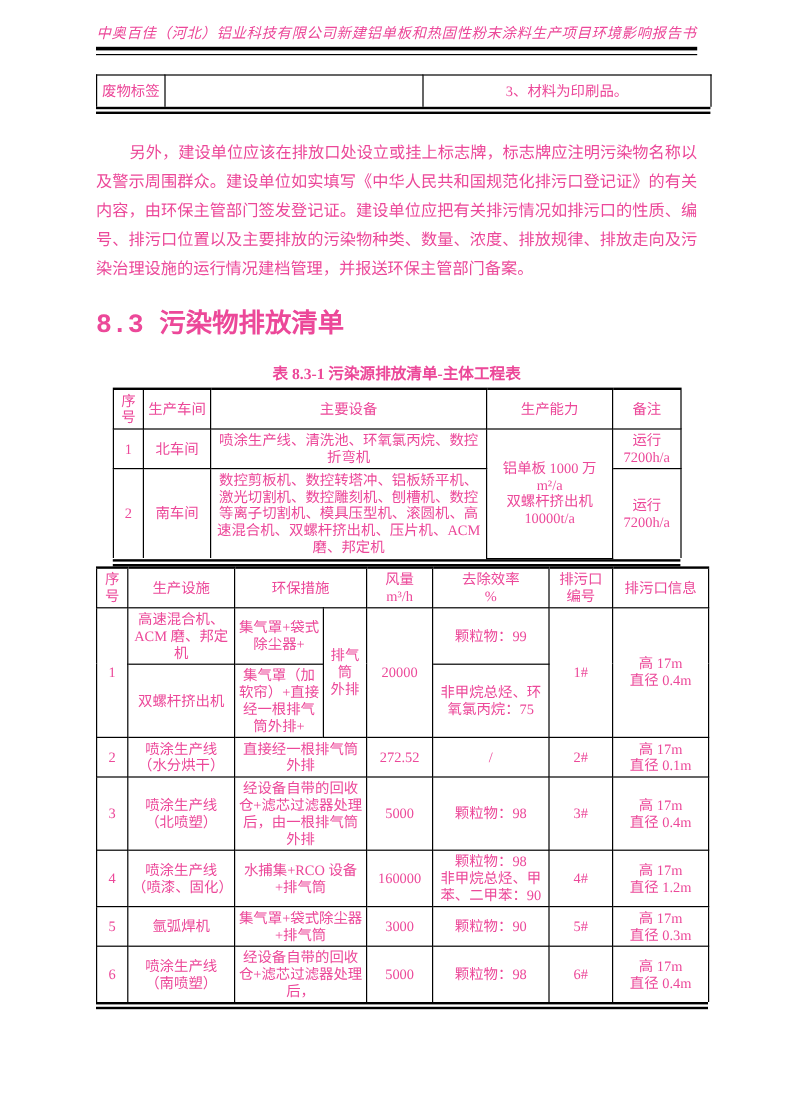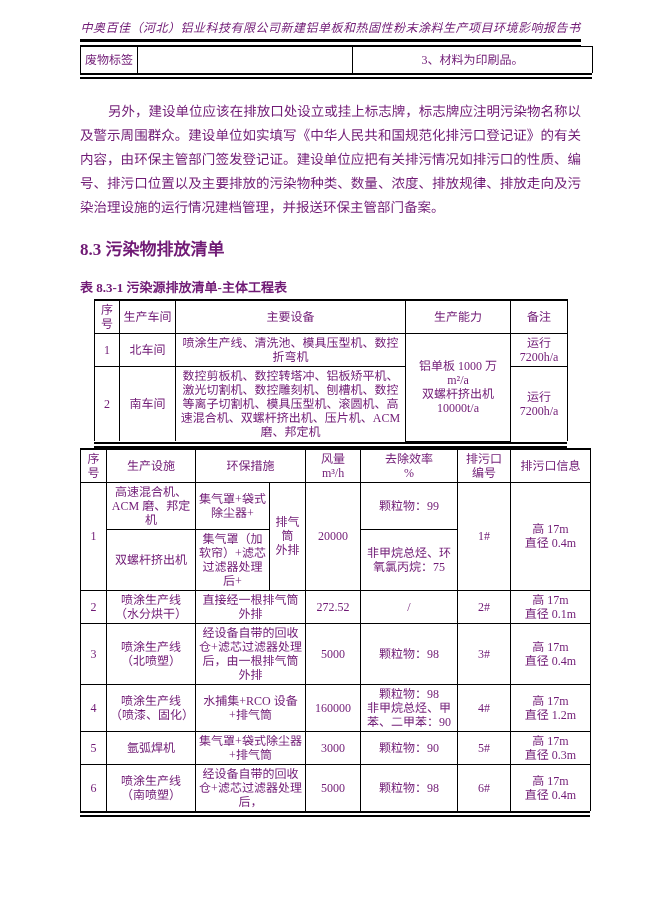--- a/index.html
+++ b/index.html
@@ -2,40 +2,40 @@
 <html lang="zh-CN"><head>
 <meta charset="utf-8">
 <style>
   html, body { margin: 0; padding: 0; background: #ffffff; }
   .page {
     position: relative;
     width: 656px;
     height: 921px;
     box-sizing: border-box;
     background: #ffffff;
-    color: #701a75;
+    color: #ec4899;
     font-family: "Liberation Serif", "DejaVu Serif", serif;
     padding: 18px 75px 0 80px;
     overflow: hidden;
     border-radius: 22px;
   }
   .running-header {
     font-size: 12px;
     font-style: italic;
     text-align: center;
     letter-spacing: 0.5px;
     white-space: nowrap;
   }
   .header-rule {
     height: 3px;
     border-top: 3px solid #000;
     border-bottom: 1px solid #000;
     margin-top: 3px;
   }
-  .frag-wrap { width: 512px; }
+  .frag-wrap { margin-top: 16px; width: 512px; }
   table.doc-table {
     border-collapse: collapse;
     table-layout: fixed;
     width: 100%;
     font-size: 12px;
     line-height: 14px;
   }
   table.doc-table td, table.doc-table th {
     border: 1px solid #000;
     font-weight: normal;
@@ -52,28 +52,29 @@
     border-bottom: 2px solid #000;
   }
   .body-para {
     font-size: 13.5px;
     line-height: 24px;
     text-align: justify;
     text-indent: 28px;
     margin: 21px 0 0 0;
   }
   .section-heading {
-    font-size: 17px;
+    font-size: 22px;
     font-weight: bold;
     margin: 15px 0 7px 0;
-    font-family: Liberation Serif, serif;
+    font-family: Liberation Mono, monospace;
   }
   .table-caption {
     font-size: 13px;
     font-weight: bold;
+    text-align: center;
     margin: 17px 0 3px 0;
   }
   .t1-wrap { width: 473px; margin: 0 auto; }
   .t2-wrap { width: 510px; margin: 0 auto; }
   table.doc-table tr.top-border th { border-top: 2px solid #000; }
   table.doc-table tr.last td { border-bottom: none; }
   .t1 tr.hdr { height: 28px; }
   .t1 tr.r1 { height: 28px; }
   .t2 tr.hdr { height: 28px; margin-top: 44px; }
   .t2 tr.r1a { height: 30px; }
@@ -130,21 +131,21 @@
         <th>序
 号</th>
         <th>生产车间</th>
         <th>主要设备</th>
         <th>生产能力</th>
         <th>备注</th>
       </tr>
       <tr class="r1">
         <td>1</td>
         <td>北车间</td>
-        <td>喷涂生产线、清洗池、模具压型机、数控折弯机</td>
+        <td>喷涂生产线、清洗池、环氧氯丙烷、数控折弯机</td>
         <td rowspan="2">铝单板 1000 万 m²/a
 双螺杆挤出机
 10000t/a</td>
         <td>运行
 7200h/a</td>
       </tr>
       <tr class="last">
         <td>2</td>
         <td>南车间</td>
         <td>数控剪板机、数控转塔冲、铝板矫平机、激光切割机、数控雕刻机、刨槽机、数控等离子切割机、模具压型机、滚圆机、高速混合机、双螺杆挤出机、压片机、ACM 磨、邦定机</td>
@@ -188,21 +189,21 @@
         <td rowspan="2">排气筒
 外排</td>
         <td rowspan="2">20000</td>
         <td>颗粒物：99</td>
         <td rowspan="2">1#</td>
         <td rowspan="2">高 17m
 直径 0.4m</td>
       </tr>
       <tr class="r1b">
         <td>双螺杆挤出机</td>
-        <td>集气罩（加软帘）+滤芯过滤器处理后+</td>
+        <td>集气罩（加软帘）+直接经一根排气筒外排+</td>
         <td>非甲烷总烃、环氧氯丙烷：75</td>
       </tr>
       <tr class="r2">
         <td>2</td>
         <td>喷涂生产线（水分烘干）</td>
         <td colspan="2">直接经一根排气筒外排</td>
         <td>272.52</td>
         <td>/</td>
         <td>2#</td>
         <td>高 17m

